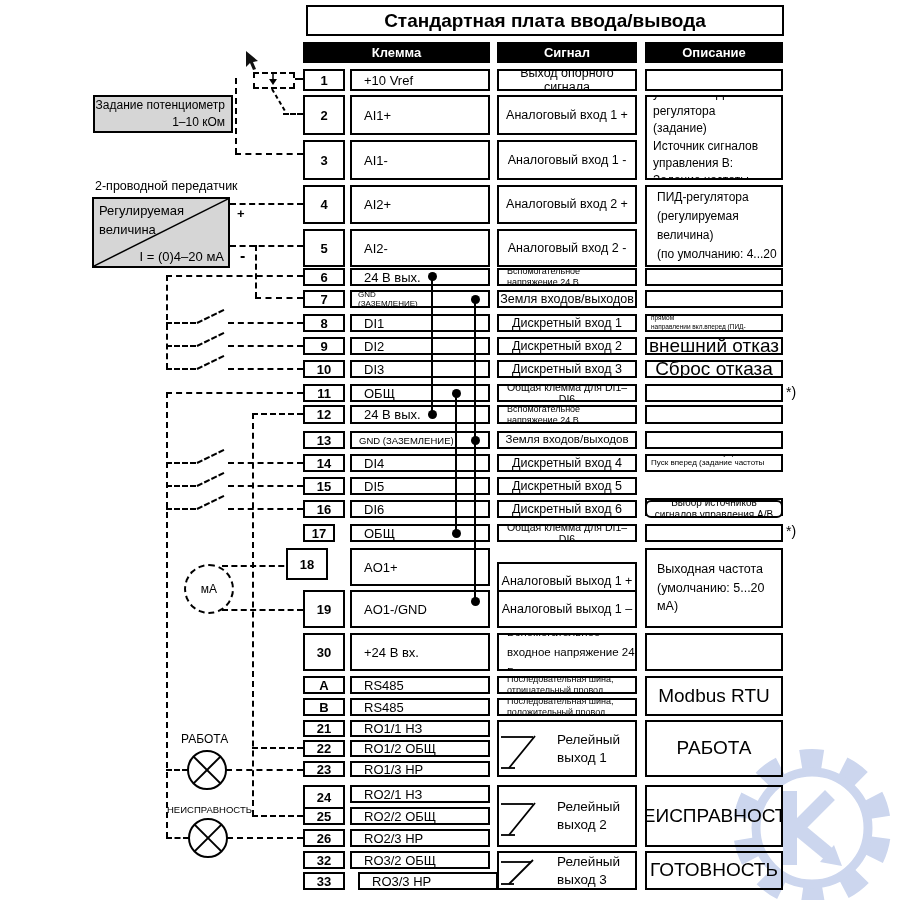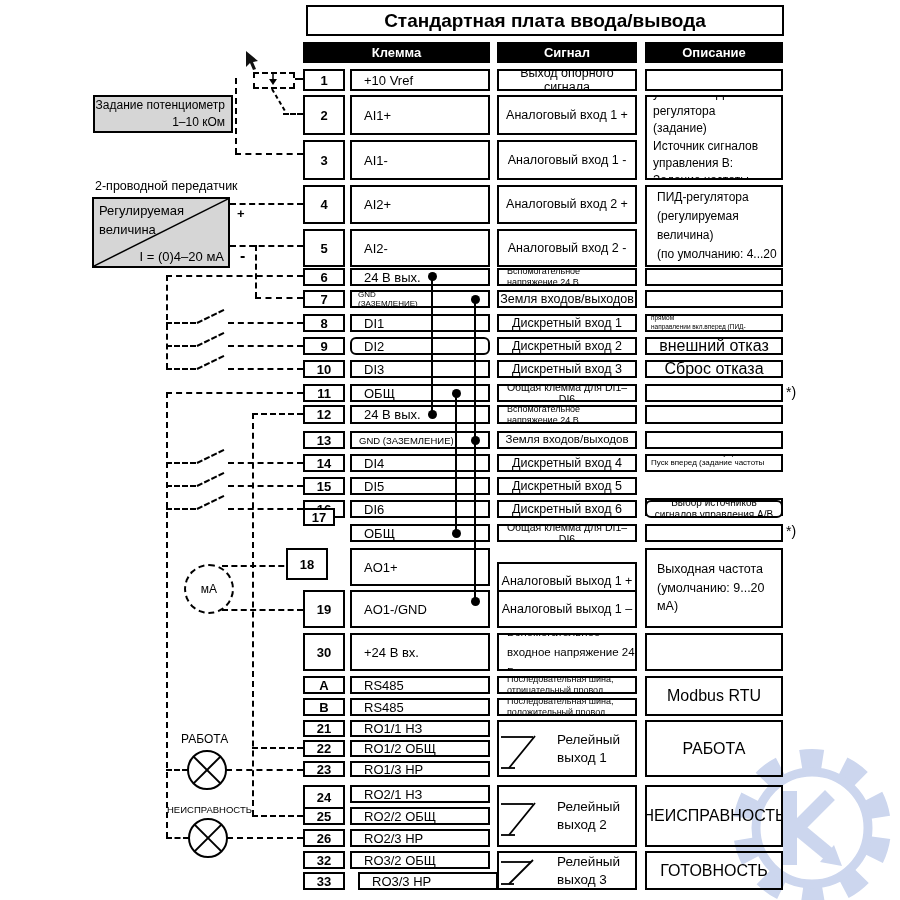--- a/index.html
+++ b/index.html
@@ -9,21 +9,21 @@
         display:flex;align-items:center;overflow:hidden;z-index:2;white-space:pre-line;}
   .num{justify-content:center;font-weight:bold;font-size:13px;}
   .term{padding-left:12px;font-size:13px;}
   .term-tiny{font-size:8px;line-height:1.15;padding-left:6px;}
   .term-sm{font-size:9.5px;padding-left:7px;}
   .sig{justify-content:center;text-align:center;font-size:12.5px;line-height:1.15;}
   .sig-tiny{justify-content:flex-start;text-align:left;padding-left:8px;font-size:9px;line-height:1.2;}
   .sig-sm{font-size:10.5px;}
   .sig-md{font-size:11.5px;}
   .sig-left{justify-content:flex-start;text-align:left;padding-left:8px;font-size:11.5px;line-height:1.75;}
-  .desc{justify-content:center;text-align:center;font-size:16px;line-height:1.2;}
+  .desc{justify-content:center;text-align:center;font-size:19px;line-height:1.2;}
   .desc-tiny{justify-content:flex-start;text-align:left;padding:1px 4px;font-size:6.5px;line-height:1.35;}
   .desc-tiny2{justify-content:flex-start;text-align:left;padding:1px 4px;font-size:8px;line-height:1.25;}
   .desc-sm{font-size:10px;line-height:1.25;border-radius:6px;}
   .desc-md{font-size:11px;}
   .desc-span-tiny{justify-content:flex-start;text-align:left;padding:4px 6px;font-size:12px;line-height:1.45;}
   .desc-span-left{justify-content:flex-start;text-align:left;padding-left:10px;font-size:12px;line-height:1.6;}
   .desc-span-left.lg{font-size:12.5px;line-height:1.5;}
   .hdr{position:absolute;background:#000;color:#fff;font-weight:bold;font-size:13px;
        display:flex;align-items:center;justify-content:center;z-index:2;}
   .hw{position:absolute;height:0;border-top:2px dashed #000;z-index:1;}
@@ -77,21 +77,21 @@
       <div class="cell term term-tiny" style="left: 350px; top: 290px; width: 140px; height: 18px;">GND
 (ЗАЗЕМЛЕНИЕ)</div>
       <div class="cell sig " style="left: 497px; top: 290px; width: 140px; height: 18px;">Земля входов/выходов</div>
       <div class="cell desc " style="left: 645px; top: 290px; width: 138px; height: 18px;"></div>
       <div class="cell num" style="left: 303px; top: 314px; width: 42px; height: 18px;">8</div>
       <div class="cell term " style="left: 350px; top: 314px; width: 140px; height: 18px;">DI1</div>
       <div class="cell sig " style="left: 497px; top: 314px; width: 140px; height: 18px;">Дискретный вход 1</div>
       <div class="cell desc desc-tiny" style="left: 645px; top: 314px; width: 138px; height: 18px;">Источник сигналов управления А: Пуск в прямом
 направлении вкл.вперед (ПИД-регулятор)</div>
       <div class="cell num" style="left: 303px; top: 337px; width: 42px; height: 18px;">9</div>
-      <div class="cell term " style="left: 350px; top: 337px; width: 140px; height: 18px; border-radius: 6px;">DI2</div>
+      <div class="cell term " style="left: 350px; top: 337px; width: 140px; height: 18px;">DI2</div>
       <div class="cell sig " style="left: 497px; top: 337px; width: 140px; height: 18px;">Дискретный вход 2</div>
       <div class="cell desc " style="left: 645px; top: 337px; width: 138px; height: 18px;">внешний отказ</div>
       <div class="cell num" style="left: 303px; top: 360px; width: 42px; height: 18px;">10</div>
       <div class="cell term " style="left: 350px; top: 360px; width: 140px; height: 18px;">DI3</div>
       <div class="cell sig " style="left: 497px; top: 360px; width: 140px; height: 18px;">Дискретный вход 3</div>
       <div class="cell desc " style="left: 645px; top: 360px; width: 138px; height: 18px;">Сброс отказа</div>
       <div class="cell num" style="left: 303px; top: 384px; width: 42px; height: 18px;">11</div>
       <div class="cell term " style="left: 350px; top: 384px; width: 140px; height: 18px;">ОБЩ</div>
       <div class="cell sig sig-sm" style="left: 497px; top: 384px; width: 140px; height: 18px;">Общая клемма для DI1–DI6</div>
       <div class="cell desc " style="left: 645px; top: 384px; width: 138px; height: 18px;"></div>
@@ -111,21 +111,21 @@
 Пуск вперед (задание частоты Р3.3.1.6)</div>
       <div class="cell num" style="left: 303px; top: 477px; width: 42px; height: 18px;">15</div>
       <div class="cell term " style="left: 350px; top: 477px; width: 140px; height: 18px;">DI5</div>
       <div class="cell sig " style="left: 497px; top: 477px; width: 140px; height: 18px;">Дискретный вход 5</div>
       <div class="cell desc desc-md" style="left: 645px; top: 498px; width: 138px; height: 18px;">Предустановленная частота 1</div>
       <div class="cell num" style="left: 303px; top: 500px; width: 42px; height: 18px;">16</div>
       <div class="cell term " style="left: 350px; top: 500px; width: 140px; height: 18px;">DI6</div>
       <div class="cell sig " style="left: 497px; top: 500px; width: 140px; height: 18px;">Дискретный вход 6</div>
       <div class="cell desc desc-sm" style="left: 645px; top: 500px; width: 138px; height: 18px;">Выбор источников
 сигналов управления А/В</div>
-      <div class="cell num" style="left: 303px; top: 508px; width: 32px; height: 18px;">17</div>
+      <div class="cell num" style="left: 303px; top: 524px; width: 32px; height: 18px;">17</div>
       <div class="cell term " style="left: 350px; top: 524px; width: 140px; height: 18px;">ОБЩ</div>
       <div class="cell sig sig-sm" style="left: 497px; top: 524px; width: 140px; height: 18px;">Общая клемма для DI1–DI6</div>
       <div class="cell desc " style="left: 645px; top: 524px; width: 138px; height: 18px;"></div>
       <div class="cell num" style="left: 286px; top: 548px; width: 42px; height: 32px;">18</div>
       <div class="cell term " style="left: 350px; top: 548px; width: 140px; height: 38px;">AO1+</div>
       <div class="cell sig " style="left: 497px; top: 562px; width: 140px; height: 38px;">Аналоговый выход 1 +</div>
       <div class="cell num" style="left: 303px; top: 590px; width: 42px; height: 38px;">19</div>
       <div class="cell term " style="left: 350px; top: 590px; width: 140px; height: 38px;">AO1-/GND</div>
       <div class="cell sig " style="left: 497px; top: 590px; width: 140px; height: 38px;">Аналоговый выход 1 –</div>
       <div class="cell num" style="left: 303px; top: 633px; width: 42px; height: 38px;">30</div>
@@ -161,21 +161,21 @@
 уставка ПИД-регулятора
 (задание)
 Источник сигналов управления В:
 Задание частоты
 (по умолчанию: 0–10 В)</div>
       <div class="cell desc desc-span-left" style="left: 645px; top: 185px; width: 138px; height: 82px;">Обратная связь
 ПИД-регулятора
 (регулируемая величина)
 (по умолчанию: 4...20 мА)</div>
       <div class="cell desc desc-span-left lg" style="left: 645px; top: 548px; width: 138px; height: 80px;">Выходная частота
-(умолчанию: 9...20 мА)</div>
+(умолчанию: 5...20 мА)</div>
       <div class="cell desc " style="left: 645px; top: 676px; width: 138px; height: 40px;">Modbus RTU</div>
       <div class="cell desc " style="left: 645px; top: 720px; width: 138px; height: 57px;">РАБОТА</div>
       <div class="cell desc " style="left: 645px; top: 785px; width: 138px; height: 62px;">НЕИСПРАВНОСТЬ</div>
       <div class="cell desc " style="left: 645px; top: 851px; width: 138px; height: 39px;">ГОТОВНОСТЬ</div>
       <div class="cell" style="left: 497px; top: 720px; width: 140px; height: 57px;"><svg width="46" height="46" viewBox="0 0 46 46" style="left: 2px; top: 5.5px;">
           <line x1="0" y1="9" x2="32" y2="9" stroke="#000" stroke-width="1.8"></line>
           <line x1="8" y1="40" x2="34" y2="8" stroke="#000" stroke-width="1.8"></line>
           <line x1="0" y1="40" x2="14" y2="40" stroke="#000" stroke-width="1.8"></line>
         </svg><div style="position: absolute; left: 58px; top: 50%; transform: translateY(-50%); font-size: 13.5px; line-height: 1.35; white-space: pre-line;">Релейный
 выход 1</div></div>

